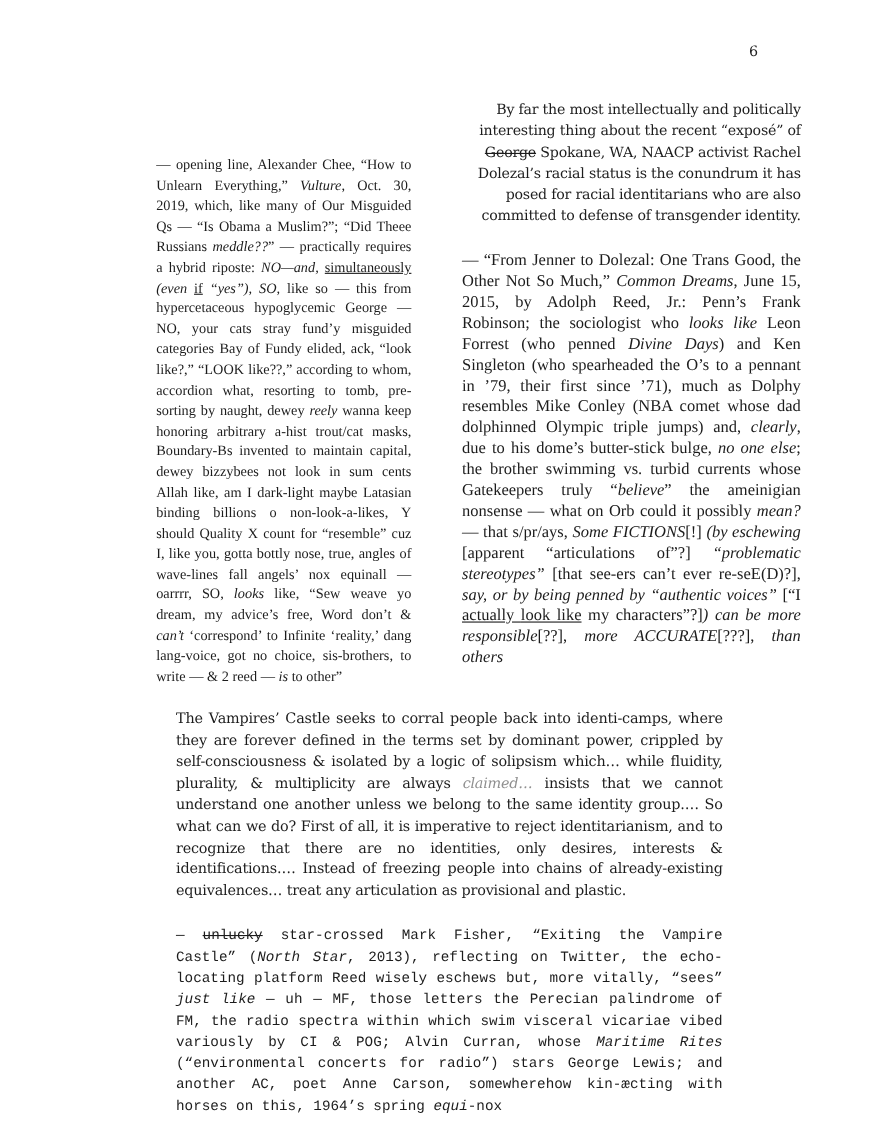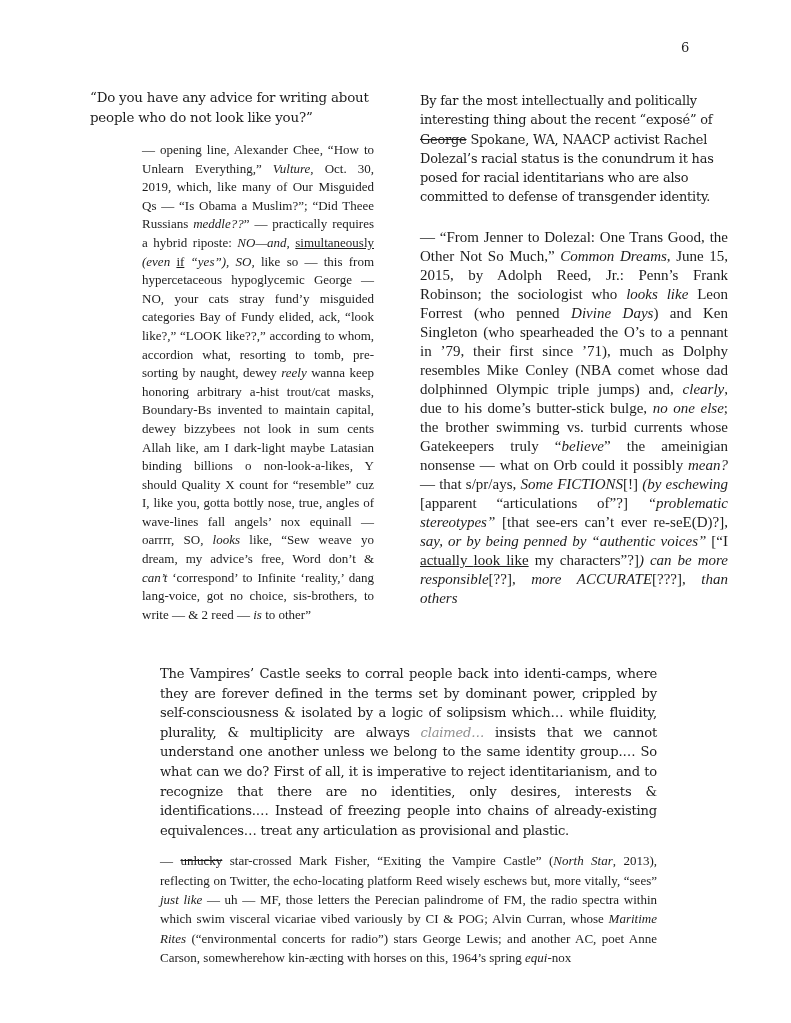--- a/index.html
+++ b/index.html
@@ -29,56 +29,56 @@
     font-size:13px; line-height:18.6px;
     text-align:justify;
   }
   .right-col {
     position:absolute; left:420px; top:91px; width:308px;
   }
   .right-lead {
     font-family:"DejaVu Serif", serif;
     font-size:12.9px; line-height:19.3px;
     letter-spacing:-0.2px;
-    text-align:left;
+    text-align:right;
   }
   .right-cite {
     margin-top:21px;
     font-size:15px; line-height:19px;
     text-align:justify;
   }
   .bottom {
-    position:absolute; left:160px; top:664px; width:497px;
+    position:absolute; left:160px; top:644px; width:497px;
   }
   .quote {
     font-family:"DejaVu Serif", serif;
     font-size:13.1px; line-height:19.6px;
     letter-spacing:-0.2px;
     text-align:justify;
   }
   .attr {
-    margin-top:11px;
+    margin-top:21px;
     font-size:13px; line-height:19.3px;
     text-align:justify;
+    font-family:Liberation Mono, monospace;
   }
   
   .s-i  { font-style:italic; }
   .s-u  { text-decoration:underline; }
   .s-iu { text-decoration:underline; }
   .s-x  { text-decoration:line-through; }
   .s-gi { font-style:italic; color:#8f8f8f; }
 </style>
 </head>
 <body>
 
 <div class="page">
 
   <div class="pageno">6</div>
 
-  <div class="epigraph"><span>“Do you have any advice for writing about people who do not look like you?”</span></div>
 
   <div class="left-attr"><span>— opening line, Alexander Chee, “How to Unlearn Everything,” </span><span class="s-i">Vulture</span><span>, Oct. 30, 2019, which, like many of Our Misguided Qs — “Is Obama a Muslim?”; “Did Theee Russians </span><span class="s-i">meddle??</span><span>” — practically requires a hybrid riposte: </span><span class="s-i">NO—and, </span><span class="s-iu">simultaneously</span><span class="s-i"> (even </span><span class="s-iu">if</span><span class="s-i"> “yes”), SO,</span><span> like so — this from hypercetaceous hypoglycemic George — NO, your cats stray fund’y misguided categories Bay of Fundy elided, ack, “look like?,” “LOOK like??,” according to whom, accordion what, resorting to tomb, pre-sorting by naught, dewey </span><span class="s-i">reely</span><span> wanna keep honoring arbitrary a-hist trout/cat masks, Boundary-Bs invented to maintain capital, dewey bizzybees not look in sum cents Allah like, am I dark-light maybe Latasian binding billions o non-look-a-likes, Y should Quality X count for “resemble” cuz I, like you, gotta bottly nose, true, angles of wave-lines fall angels’ nox equinall — oarrrr, SO, </span><span class="s-i">looks</span><span> like, “Sew weave yo dream, my advice’s free, Word don’t &amp; </span><span class="s-i">can’t</span><span> ‘correspond’ to Infinite ‘reality,’ dang lang-voice, got no choice, sis-brothers, to write — &amp; 2 reed — </span><span class="s-i">is</span><span> to other”</span></div>
 
   <div class="right-col">
     <div class="right-lead"><span>By far the most intellectually and politically interesting thing about the recent “exposé” of </span><span class="s-x">George</span><span> Spokane, WA, NAACP activist Rachel Dolezal’s racial status is the conundrum it has posed for racial identitarians who are also committed to defense of transgender identity.</span></div>
     <div class="right-cite"><span>— “From Jenner to Dolezal: One Trans Good, the Other Not So Much,” </span><span class="s-i">Common Dreams</span><span>, June 15, 2015, by Adolph Reed, Jr.: Penn’s Frank Robinson; the sociologist who </span><span class="s-i">looks like</span><span> Leon Forrest (who penned </span><span class="s-i">Divine Days</span><span>) and Ken Singleton (who spearheaded the O’s to a pennant in ’79, their first since ’71), much as Dolphy resembles Mike Conley (NBA comet whose dad dolphinned Olympic triple jumps) and, </span><span class="s-i">clearly</span><span>, due to his dome’s butter-stick bulge, </span><span class="s-i">no one else</span><span>; the brother swimming vs. turbid currents whose Gatekeepers truly “</span><span class="s-i">believe</span><span>” the ameinigian nonsense — what on Orb could it possibly </span><span class="s-i">mean?</span><span> — that s/pr/ays, </span><span class="s-i">Some FICTIONS</span><span>[!] </span><span class="s-i">(by eschewing</span><span> [apparent “articulations of”?] </span><span class="s-i">“problematic stereotypes”</span><span> [that see-ers can’t ever re-seE(D)?], </span><span class="s-i">say, or by being penned by “authentic voices”</span><span> [“I </span><span class="s-u">actually </span><span class="s-iu">look like</span><span> my characters”?]</span><span class="s-i">) can be more responsible</span><span>[??], </span><span class="s-i">more ACCURATE</span><span>[???], </span><span class="s-i">than others</span></div>
   </div>
 
   <div class="bottom">
     <div class="quote"><span>The Vampires’ Castle seeks to corral people back into identi-camps, where they are forever defined in the terms set by dominant power, crippled by self-consciousness &amp; isolated by a logic of solipsism which… while fluidity, plurality, &amp; multiplicity are always </span><span class="s-gi">claimed…</span><span> insists that we cannot understand one another unless we belong to the same identity group.… So what can we do? First of all, it is imperative to reject identitarianism, and to recognize that there are no identities, only desires, interests &amp; identifications.… Instead of freezing people into chains of already-existing equivalences… treat any articulation as provisional and plastic.</span></div>

